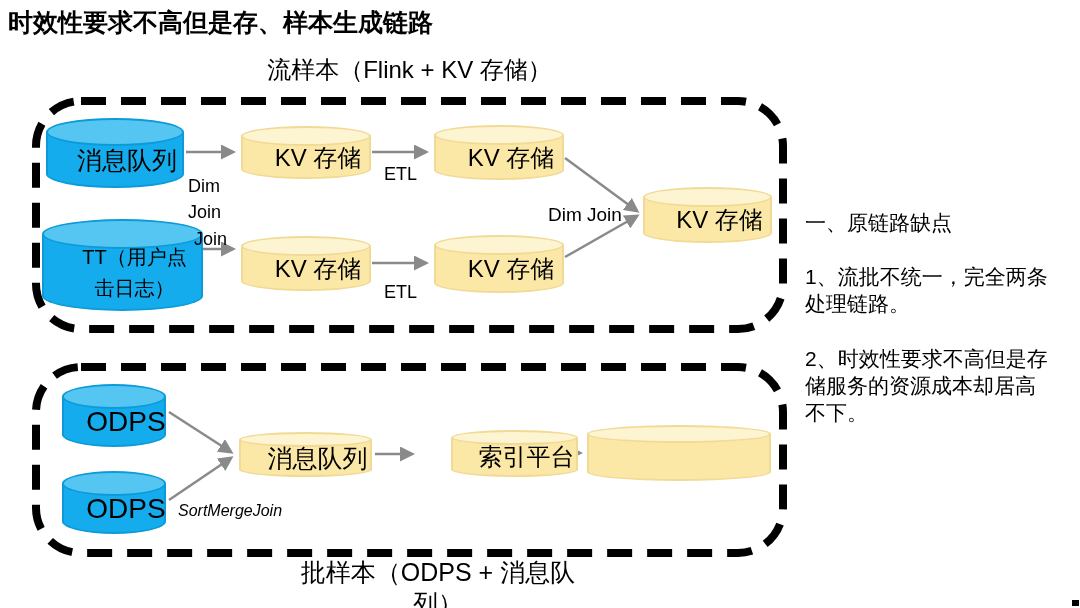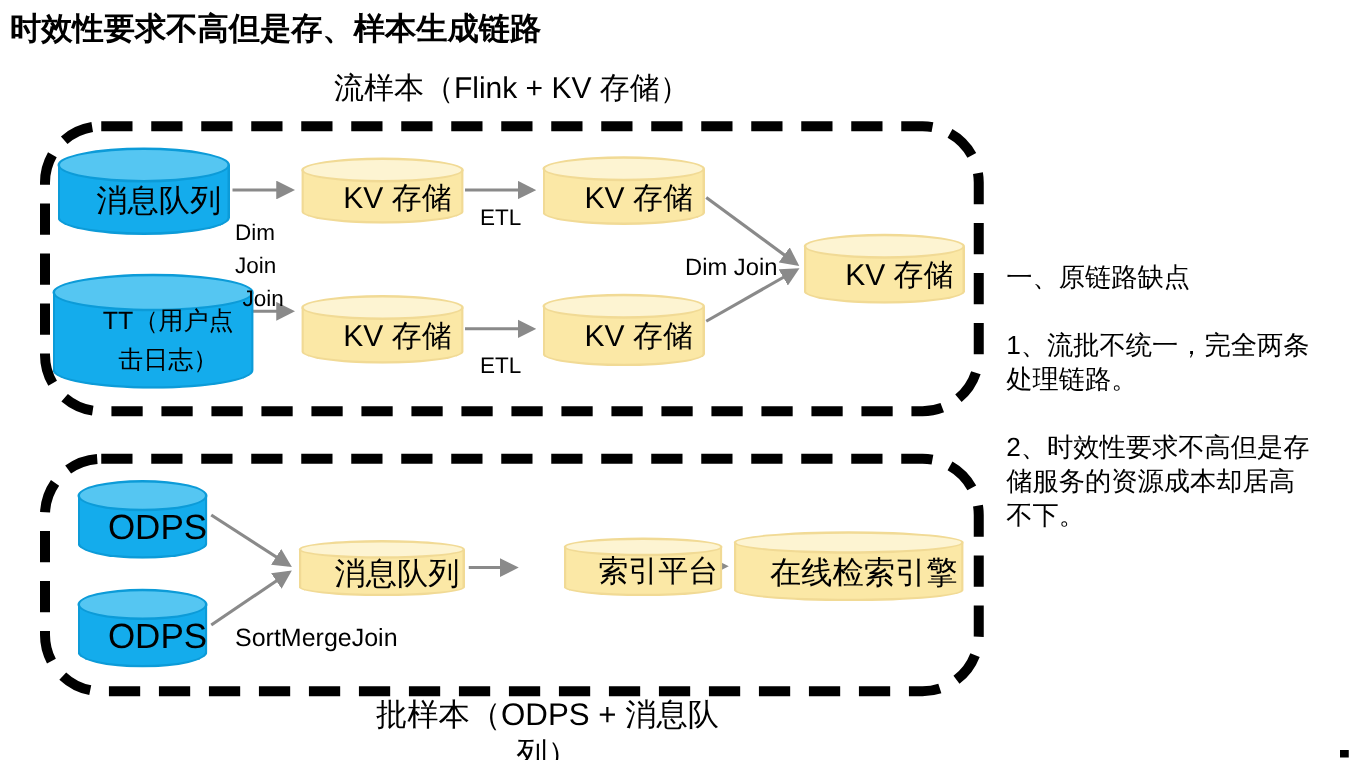--- a/index.html
+++ b/index.html
@@ -58,21 +58,21 @@
   .n-idx  { left:419px; top:430px; width:127px; height:47px; --e:15px; font-size:24px;margin-left:32px; }
   .n-ose  { left:587px; top:425px; width:184px; height:56px; --e:18px; font-size:25px; }
 
   
   .edge-label { position:absolute; font-size:18px; line-height:26px; white-space:pre-line; }
   .el-dimjoin1 { left:188px; top:149px;margin-top:24px; }
   .el-etl1     { left:384px; top:161px; }
   .el-sync     { left:194px; top:226px; }
   .el-etl2     { left:384px; top:279px; }
   .el-dimjoin2 { left:548px; top:202px; font-size:19px; }
-  .el-sortmj   { left:188px; top:498px; font-size:20px; }
+  .el-sortmj   { left:178px; top:498px; font-size:16px;font-style:italic; }
 
   
   .layer { left:0; top:0; width:1080px; height:608px; z-index:0; }
   .content { z-index:1; }
   .dashed-box { fill:none; stroke:var(--box-border,#000); stroke-width:8; stroke-dasharray:25 15; }
   .arrow { stroke:var(--arrow,#8a8a8a); stroke-width:2.5; fill:none; }
   .arrow-head { fill:var(--arrow,#8a8a8a); }
 
   .artifact-dot { left:1072px; top:600px; width:7px; height:6px; background:#000; }
 </style>
@@ -164,21 +164,20 @@
   <span class="c-label">消息队列</span>
 </div>
 <div class="cyl yellow n-idx content">
   <span class="c-top"></span>
   <span class="c-body"></span>
   <span class="c-label">索引平台</span>
 </div>
 <div class="cyl yellow n-ose content">
   <span class="c-top"></span>
   <span class="c-body"></span>
-  <span class="c-label">在线检索引擎</span>
 </div>
 
 <div class="edge-label el-sortmj content">SortMergeJoin</div>
 <div class="abs content batch-title prewrap">批样本（ODPS + 消息队
 列）</div>
 
 <div class="abs content note note-heading">一、原链路缺点</div>
 <div class="abs content note note-1 prewrap">1、流批不统一，完全两条
 处理链路。</div>
 <div class="abs content note note-2 prewrap">2、时效性要求不高但是存

